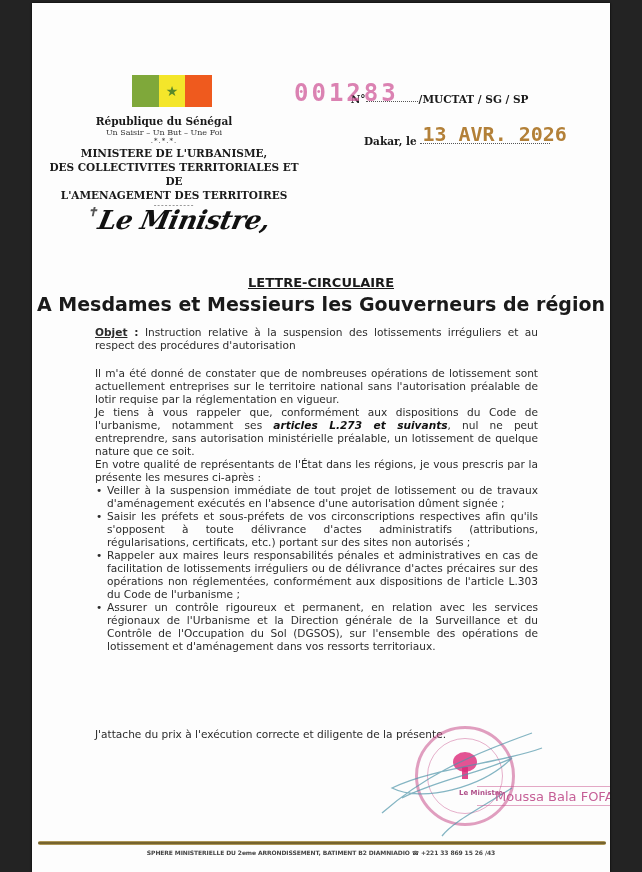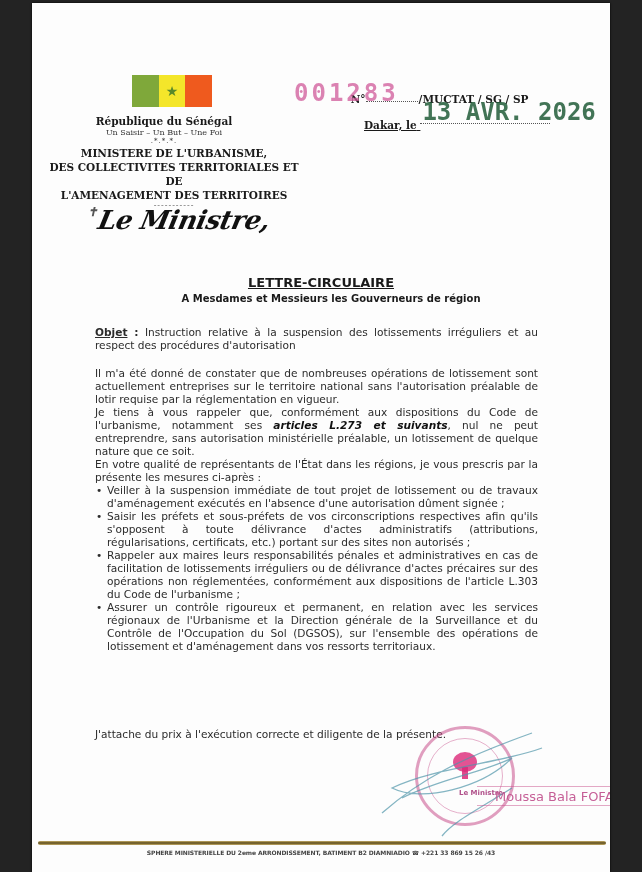--- a/index.html
+++ b/index.html
@@ -33,27 +33,27 @@
   .ministry .dots { font-size: 8px; font-weight: normal; color: #555; line-height: 8px; letter-spacing: 1px; }
 
   .signature-title { left: 55px; top: 202px; font-family: "DejaVu Serif", serif; font-style: italic; font-weight: bold; font-size: 26px; letter-spacing: -0.5px; color: #111; transform: skewX(-12deg); }
   .signature-title .mark { font-size: 12px; color: #555; font-style: normal; margin-right: 2px; vertical-align: top; }
 
   
   .ref { left: 262px; top: 78px; font-family: "DejaVu Serif", serif; font-weight: bold; font-size: 10.5px; display: flex; align-items: flex-end; }
   .stamp-num { font-family: "DejaVu Sans Mono", monospace; color: #d05a9a; font-size: 24px; letter-spacing: 3px; line-height: 24px; opacity: .75; margin-right: -48px; position: relative; z-index: 1; }
   .ref .prefix { margin-left: 0; }
   .ref .dotline { display: inline-block; width: 52px; border-bottom: 1px dotted #555; margin: 0 1px 3px 0; }
-  .date { left: 332px; top: 116px; font-family: "DejaVu Serif", serif; font-weight: bold; font-size: 10.5px; display: flex; align-items: center; text-decoration: underline; }
+  .date { left: 332px; top: 132px; font-family: "DejaVu Serif", serif; font-weight: bold; font-size: 10.5px; display: flex; align-items: flex-end; }
   .date .dotline { display: inline-block; width: 130px; border-bottom: 1px dotted #555; margin-bottom: 3px; position: relative; }
-  .date-stamp { position: absolute; left: 2px; bottom: -3px; font-family: "DejaVu Sans Mono", monospace; color: #14532d; font-size: 24px; opacity: .8; white-space: nowrap; letter-spacing: 0px; }
+  .date-stamp { position: absolute; left: 2px; bottom: -3px; font-family: "DejaVu Sans Mono", monospace; color: #a16207; font-size: 20px; opacity: .8; white-space: nowrap; letter-spacing: 0px; }
 
   
   .doc-title { left: 0; width: 578px; top: 272px; text-align: center; font-weight: bold; font-size: 13px; text-decoration: underline; }
-  .doc-addressee { left: 0; width: 578px; top: 290px; text-align: center; font-weight: bold; font-size: 10px; padding-left: 10px; }
+  .doc-addressee { left: 0; width: 578px; top: 290px; text-align: center; font-weight: bold; font-size: 19px; }
 
   
   .body { left: 63px; top: 323px; width: 443px; font-size: 10.6px; line-height: 13px; color: #2b2b2b; text-align: justify; }
   .body p { margin: 0; }
   .body .objet-label { font-weight: bold; text-decoration: underline; }
   .body .objet-colon { font-weight: bold; }
   .body .gap { height: 15px; }
   .body strong { font-weight: bold; color: #111; font-style: italic; }
   .body ul { margin: 0; padding: 0; list-style: none; }
   .body li { position: relative; padding-left: 12px; }

